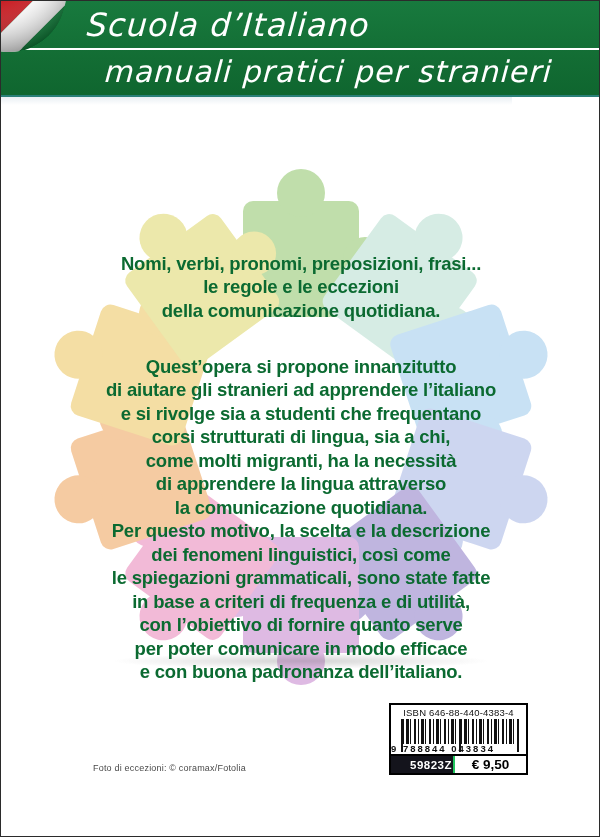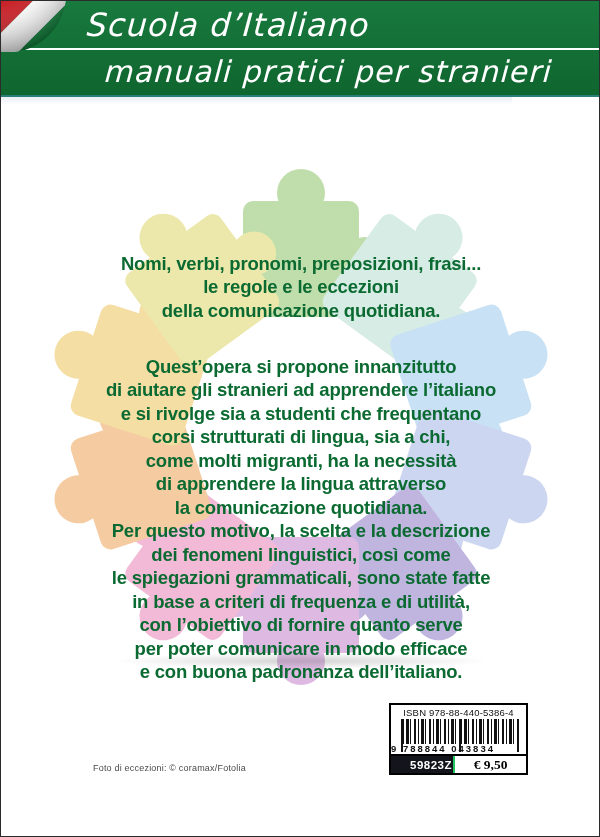--- a/index.html
+++ b/index.html
@@ -62,21 +62,21 @@
     position:absolute;bottom:0;left:0;right:0;height:17px;
     border-top:2px solid #000;display:flex;
   }
   .code-cell{
     width:64px;background:#14141c;color:#fff;font-weight:bold;font-size:11.5px;
     display:flex;align-items:center;justify-content:center;letter-spacing:.5px;
     border-right:2px solid #22c55e;box-sizing:border-box;padding-left:18px;
   }
   .price-cell{
     flex:1;background:#fff;color:#000;font-weight:bold;font-size:13.5px;
-    display:flex;align-items:center;justify-content:center;font-family:Liberation Serif, serif;
+    display:flex;align-items:center;justify-content:center;
   }
   .photo-credit{
     position:absolute;top:666px;left:92px;font-size:9px;color:#4a4a4a;letter-spacing:.2px;
   }
 </style>
 </head>
 <body>
 
 <div class="page">
 
@@ -148,21 +148,21 @@
 Per questo motivo, la scelta e la descrizione
 dei fenomeni linguistici, così come
 le spiegazioni grammaticali, sono state fatte
 in base a criteri di frequenza e di utilità,
 con l’obiettivo di fornire quanto serve
 per poter comunicare in modo efficace
 e con buona padronanza dell’italiano.</div>
     </div>
 
     <div class="barcode-box">
-      <div class="isbn-line">ISBN 978-88-440-5386-4</div>
+      <div class="isbn-line">ISBN 646-88-440-4383-4</div>
       <div class="bars-row">
         <div class="guard"></div>
         <div class="bars-seg"></div>
         <div class="guard"></div>
         <div class="bars-seg"></div>
         <div class="guard"></div>
       </div>
       <div class="digits-line">9 788844 043834</div>
       <div class="price-row">
         <div class="code-cell">59823Z</div>

